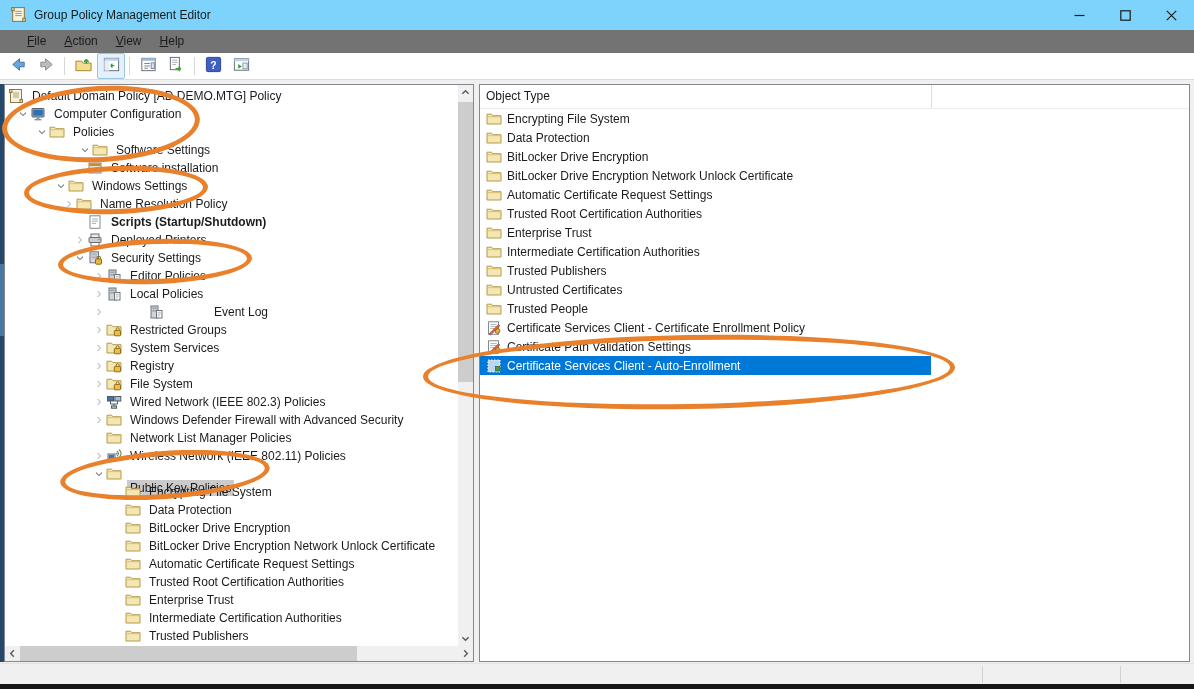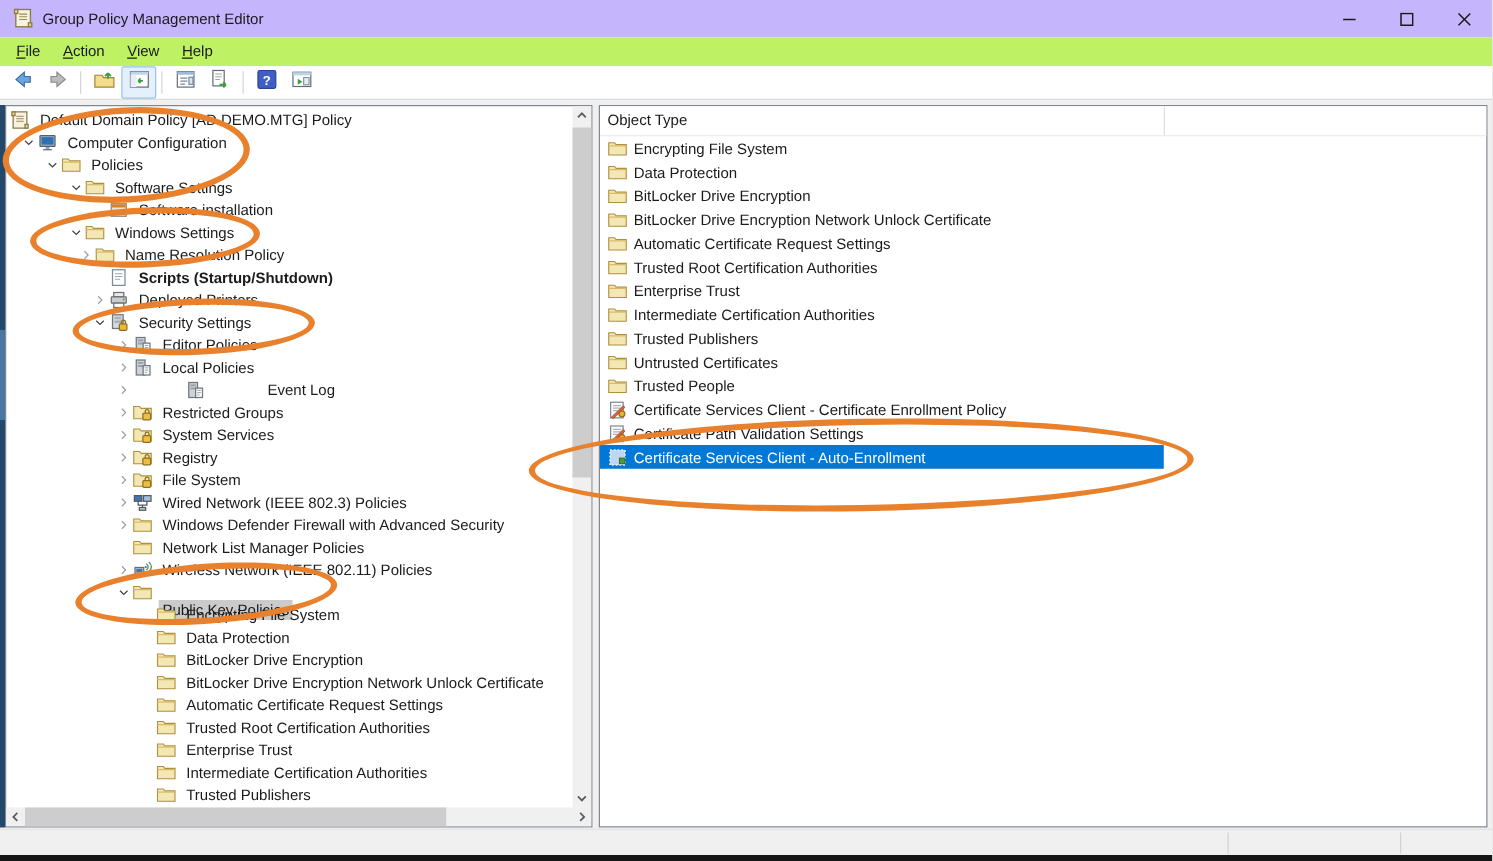--- a/index.html
+++ b/index.html
@@ -1,26 +1,26 @@
 <!DOCTYPE html>
 <html><head>
 <meta charset="utf-8">
 <style>
   html,body{margin:0;padding:0;background:#fff;}
   #window{position:relative;width:1194px;height:689px;background:#fff;font-family:"Liberation Sans",sans-serif;overflow:hidden;outline:1px solid #a6a6a6;}
   
-  #titlebar{position:absolute;left:0;top:0;width:100%;height:30px;background:#c4b5fd;}
+  #titlebar{position:absolute;left:0;top:0;width:100%;height:30px;background:#7dd3fc;}
   #app-icon{position:absolute;left:10px;top:6px;width:17px;height:17px;}
   #app-icon svg{width:17px;height:17px;}
   #title-text{position:absolute;left:34px;top:8px;font-size:12px;color:#1a1a1a;white-space:nowrap;}
   #controls{position:absolute;right:0;top:0;height:30px;display:flex;}
   .ctl{width:46px;height:30px;display:flex;align-items:center;justify-content:center;}
   .ctl svg{width:11px;height:11px;stroke:#1a1a1a;fill:none;stroke-width:1.2;}
   
-  #menubar{position:absolute;left:0;top:30px;width:100%;height:23px;background:#bef264;display:flex;align-items:center;padding-left:4px;box-sizing:border-box;}
+  #menubar{position:absolute;left:0;top:30px;width:100%;height:23px;background:#737373;display:flex;align-items:center;padding-left:18px;box-sizing:border-box;}
   .menu-item{font-size:12px;color:#1a1a1a;padding:0 9px;line-height:23px;}
   
   #toolbar{position:absolute;left:0;top:53px;width:100%;height:27px;background:#fff;border-bottom:1px solid #dcdcdc;display:flex;align-items:center;padding-left:4px;box-sizing:border-box;}
   .tb-btn{width:26px;height:24px;display:flex;align-items:center;justify-content:center;border:1px solid transparent;border-radius:2px;}
   .tb-btn.active{background:#e4f0fb;border-color:#98c5e8;}
   .tb-btn svg{width:19px;height:19px;}
   .tb-sep{width:1px;height:18px;background:#d6d6d6;margin:0 4px;}
   
   #workspace-bg{position:absolute;left:0;top:80px;width:100%;height:609px;background:#f0f0f0;}
   #bg-sliver{position:absolute;left:0;top:84px;width:4px;height:578px;background:#24486b;}
@@ -201,21 +201,21 @@
             </svg>
           </span>
           <span class="ticon">
             <svg viewBox="0 0 16 16">
               <path d="M1 3.2h4.6l1.3 1.5H15v8.3H1z" fill="#f3e7b3" stroke="#b08f3e" stroke-width="0.9"></path>
               <path d="M1 5.7h14" stroke="#d9bc6a" stroke-width="0.9"></path>
             </svg>
           </span>
           <span class="tlabel">Policies</span>
         </div>
-        <div class="tree-row" style="padding-left: 48px;">
+        <div class="tree-row" style="padding-left: 72px;">
           <span class="chev">
             <svg viewBox="0 0 16 16">
               <path d="M4 6.2 8 10l4-3.8" fill="none" stroke="#404244" stroke-width="1.3"></path>
             </svg>
           </span>
           <span class="ticon">
             <svg viewBox="0 0 16 16">
               <path d="M1 3.2h4.6l1.3 1.5H15v8.3H1z" fill="#f3e7b3" stroke="#b08f3e" stroke-width="0.9"></path>
               <path d="M1 5.7h14" stroke="#d9bc6a" stroke-width="0.9"></path>
             </svg>

